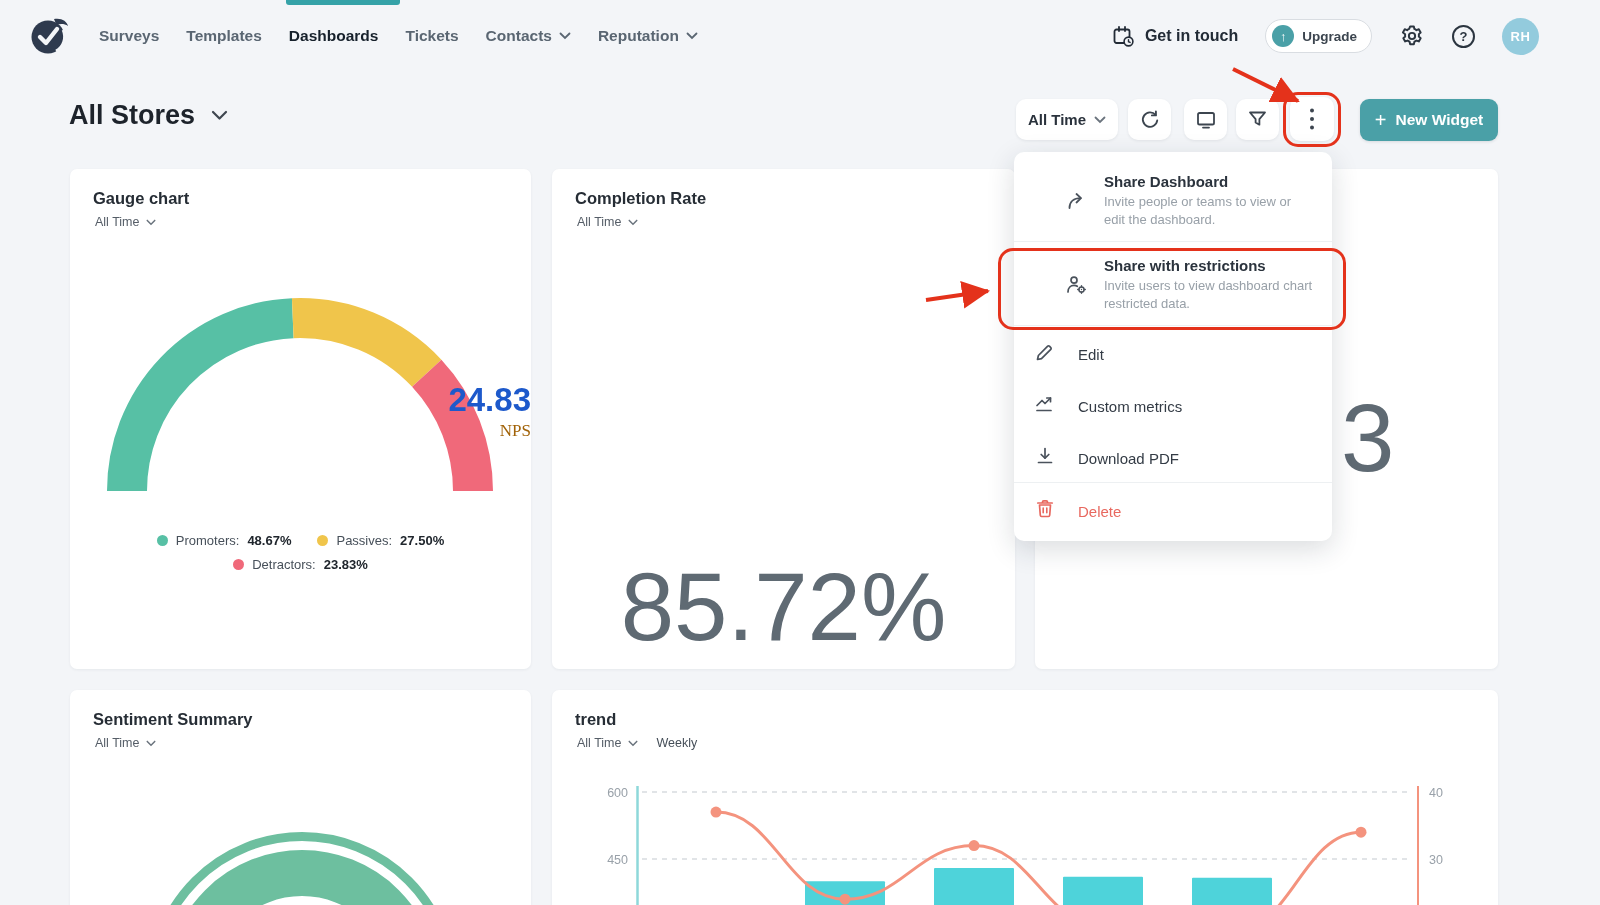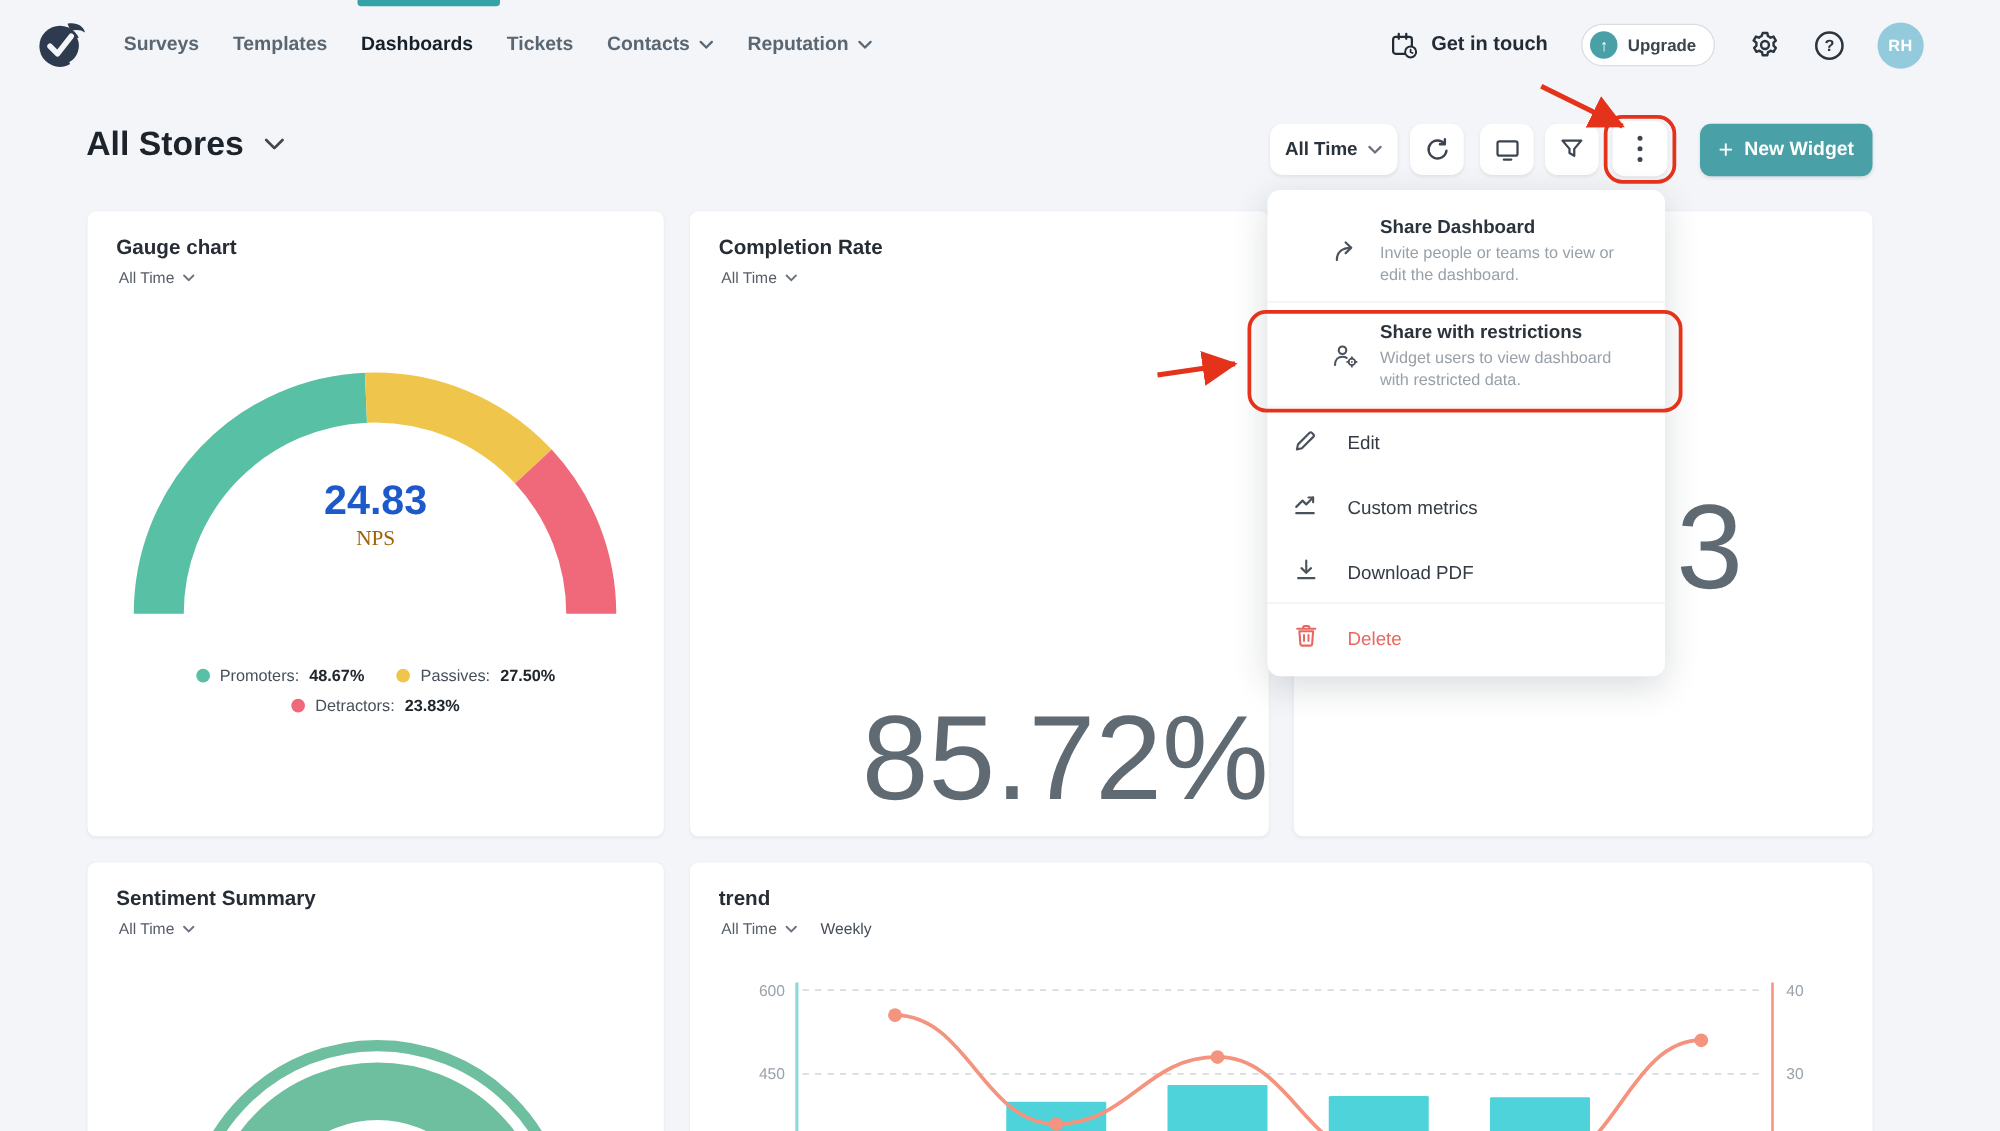--- a/index.html
+++ b/index.html
@@ -36,31 +36,31 @@
   .card-sub { margin-left:25px; display:flex; align-items:center; gap:18px; }
   .time-chip { display:flex; align-items:center; gap:7px; font-size:12.5px; color:#555d67; cursor:pointer; }
   .weekly-chip { font-size:12.5px; color:#454e58; cursor:pointer; }
 
   #card-gauge  { left:70px;  top:169px; width:461px; height:500px; }
   #card-completion { left:552px; top:169px; width:463px; height:500px; }
   #card-partial { left:1035px; top:169px; width:463px; height:500px; }
   #card-sentiment { left:70px; top:690px; width:461px; height:500px; }
   #card-trend { left:552px; top:690px; width:946px; height:500px; }
 
-  .gauge-center { position:absolute; left:0; top:212px; width:100%; text-align:center; }
+  .gauge-center { position:absolute; left:0; top:212px; width:100%; text-align:right; }
   .gauge-value { font-size:33px; font-weight:700; color:#1d59cb; }
   .gauge-label { font-size:17px; color:#a16207; margin-top:2px;font-family:Liberation Serif, serif; }
   .legend { position:absolute; left:0; top:364px; width:100%; display:flex; flex-direction:column; align-items:center; gap:9px; }
   .legend-row { display:flex; gap:26px; }
   .legend-item { display:flex; align-items:center; gap:8px; font-size:13px; color:#47505a; }
   .legend-dot { width:11px; height:11px; border-radius:50%; }
   .legend-val { font-weight:700; color:#20262d; }
 
   .big-value { position:absolute; font-size:96px; color:#5f6a73; line-height:1; }
-  #completion-value { left:0; top:390px; width:100%; text-align:right; }
+  #completion-value { left:0; top:390px; width:100%; text-align:center; }
   #partial-value { left:306px; top:221px; }
 
   .chart-svg { position:absolute; left:0; top:0; }
 
   
   .menu { position:absolute; left:1014px; top:152px; width:318px; background:#fff; border-radius:10px; box-shadow:0 8px 28px rgba(25,35,50,.16); padding:6px 0; z-index:10; }
   .menu-item-rich { display:flex; gap:14px; padding:15px 18px 13px 18px; cursor:pointer;margin-left:32px; }
   .menu-item-rich .mi-icon { flex:0 0 26px; display:flex; align-items:center; justify-content:center; }
   .mi-title { font-size:15px; font-weight:600; color:#2b333d; margin-bottom:3px; }
   .mi-desc { font-size:13px; color:#98a0a8; line-height:1.35; }
@@ -319,21 +319,21 @@
         <g stroke="#4a525c" stroke-width="1.4" stroke-linecap="round">
           <line x1="16.5" y1="12.7" x2="16.5" y2="13.9"></line>
             <line x1="16.5" y1="19.1" x2="16.5" y2="20.3"></line>
           <line x1="12.7" y1="16.5" x2="13.9" y2="16.5"></line>
             <line x1="19.1" y1="16.5" x2="20.3" y2="16.5"></line>
         </g>
       </svg>
     </span>
     <span>
       <div class="mi-title">Share with restrictions</div>
-      <div class="mi-desc">Widget users to view dashboard with restricted data.</div>
+      <div class="mi-desc">Invite users to view dashboard chart restricted data.</div>
     </span>
   </div>
   <div class="menu-div"></div>
 
   <div class="menu-item">
     <span class="mi-icon">
       <svg width="22" height="22" viewBox="0 0 22 22">
           <path d="M3.5 18.5 l4-0.9 9.3-9.3 a1.2 1.2 0 0 0 0-1.7 l-1.4-1.4 a1.2 1.2 0 0 0-1.7 0 L4.4 14.5 z" fill="none" stroke="#4a525c" stroke-width="1.7" stroke-linejoin="round"></path>
         </svg>
     </span>

